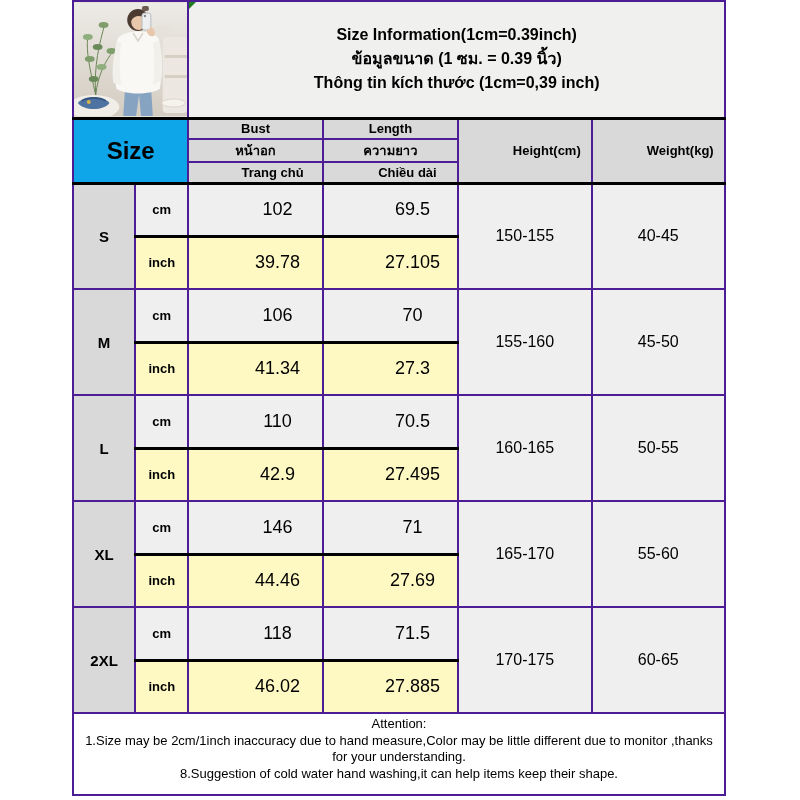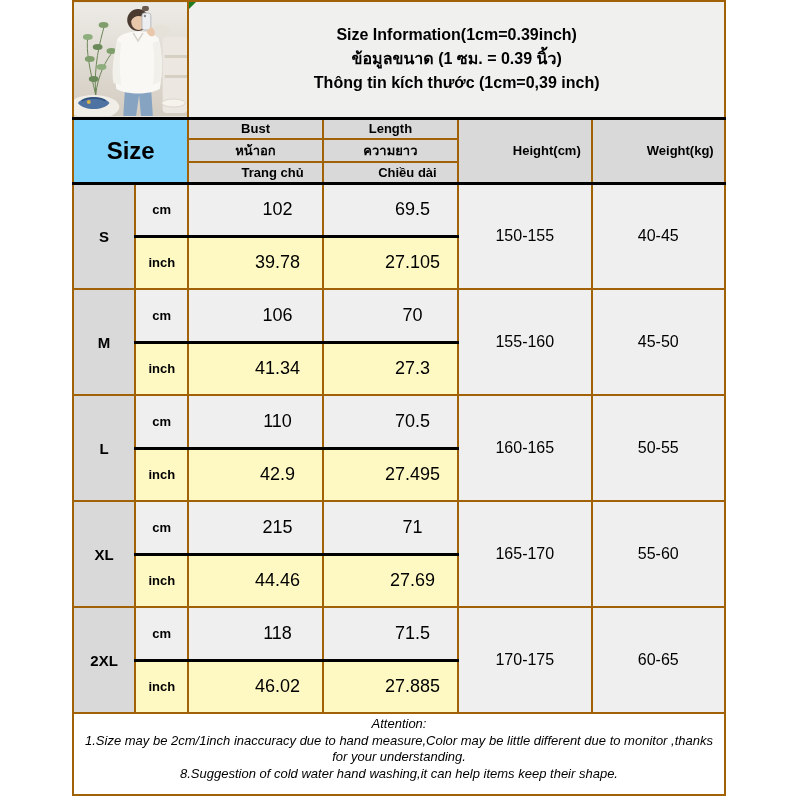--- a/index.html
+++ b/index.html
@@ -1,56 +1,56 @@
 <!DOCTYPE html>
 <html><head>
 <meta charset="utf-8">
 <style>
   * { margin:0; padding:0; box-sizing:border-box; }
   html,body { width:800px; height:800px; background:#ffffff; overflow:hidden;
               font-family:"Liberation Sans","DejaVu Sans",sans-serif; color:#000; }
   .sheet { position:absolute; left:72px; top:0; width:655px; }
   table.size-table { border-collapse:collapse; table-layout:fixed; width:654px; }
-  td { border:2px solid #a16207; text-align:center; vertical-align:middle; overflow:hidden; }
+  td { border:2px solid #4c1d95; text-align:center; vertical-align:middle; overflow:hidden; }
 
   
   col.c-size   { width:62px; }
   col.c-unit   { width:53px; }
   col.c-bust   { width:134px; }
   col.c-length { width:135px; }
   col.c-height { width:133px; }
   col.c-weight { width:133px; }
 
   
   tr.title-row { height:117px; }
   td.photo-cell { padding:0; background:#e6e2da; border-bottom:3px solid #000; }
   td.title-cell { background:#f0f0ef; border-bottom:3px solid #000; position:relative; }
   .title-lines { line-height:24px; font-weight:bold; font-size:16px; }
   .corner-tri { position:absolute; left:0; top:0; width:0; height:0;
                 border-top:7px solid #1e7d1e; border-right:7px solid transparent; }
 
   
   tr.hdr-row { height:21px; }
   td.hdr { background:#d9d9d9; font-weight:bold; font-size:13px; }
-  td.size-hdr { background:#7dd3fc; font-weight:bold; font-size:24px; border-bottom:3px solid #000; }
+  td.size-hdr { background:#0ea5e9; font-weight:bold; font-size:24px; border-bottom:3px solid #000; }
   td.hdr-tall { border-bottom:3px solid #000;padding-left:44px; }
   tr.hdr-last td { border-bottom:3px solid #000;padding-left:34px; }
 
   
   tr.data-row { height:53px; }
   td.size-cell { background:#d9d9d9; font-weight:bold; font-size:15px; }
   td.unit-cell { font-weight:bold; font-size:13px; }
   td.val { font-size:18px;padding-left:44px; }
   td.range { background:#efefef; font-size:16px; }
   tr.cm-row td.cm-bg { background:#efefef; }
   tr.cm-row td.thick-bot { border-bottom:3px solid #000; }
   tr.inch-row td { background:#fef9c3; }
 
   
-  tr.attn-row { height:82px;font-style:italic; }
+  tr.attn-row { height:82px; }
   td.attn-cell { background:#ffffff; vertical-align:top; padding-top:2px; }
   .attn-line { font-size:13px; line-height:16.5px; text-align:center; padding:0 2px; }
 
   
   .photo-cell svg { display:block; width:100%; height:113px; }
 </style>
 </head>
 <body>
 
 <div class="sheet">
@@ -183,21 +183,21 @@
     </tr>
     <tr class="data-row inch-row">
       <td class="unit-cell">inch</td>
       <td class="val">42.9</td>
       <td class="val">27.495</td>
     </tr>
 
     <tr class="data-row cm-row">
       <td class="size-cell" rowspan="2">XL</td>
       <td class="unit-cell cm-bg thick-bot">cm</td>
-      <td class="val cm-bg thick-bot">215</td>
+      <td class="val cm-bg thick-bot">146</td>
       <td class="val cm-bg thick-bot">71</td>
       <td class="range" rowspan="2">165-170</td>
       <td class="range" rowspan="2">55-60</td>
     </tr>
     <tr class="data-row inch-row">
       <td class="unit-cell">inch</td>
       <td class="val">44.46</td>
       <td class="val">27.69</td>
     </tr>
 

